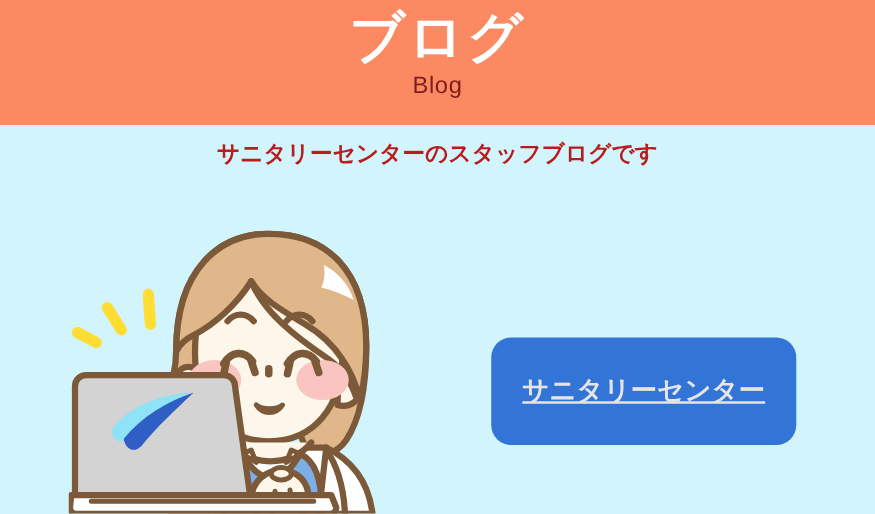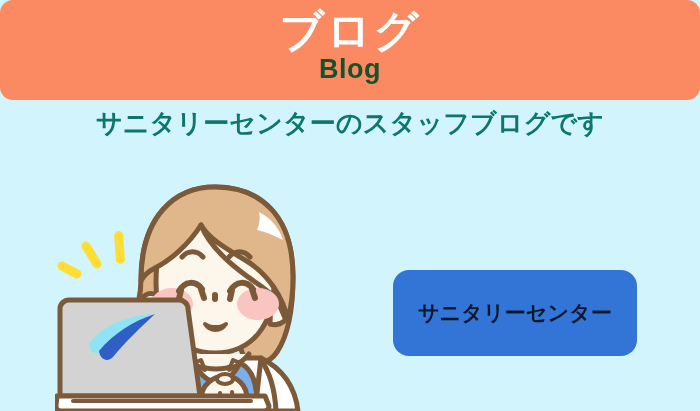--- a/index.html
+++ b/index.html
@@ -26,50 +26,49 @@
     position: absolute;
     left: 0;
     top: 0;
     width: 700px;
     height: 100px;
     background: #fb8a62;
     display: flex;
     flex-direction: column;
     align-items: center;
     justify-content: flex-start;
-    border-radius: 13px;
   }
   #header-title {
     margin-top: 6px;
     color: #ffffff;
     font-size: 44px;
     line-height: 50px;
     font-weight: bold;
     letter-spacing: 2px;
     white-space: nowrap;
   }
   #header-subtitle {
     margin-top: 0px;
-    color: #14532d;
-    font-size: 27px;
+    color: #7f1d1d;
+    font-size: 19px;
     line-height: 26px;
-    font-weight: bold;
+    font-weight: normal;
     letter-spacing: 0.5px;
     white-space: nowrap;
   }
 
   
   #description {
     position: absolute;
     left: 0;
     top: 110px;
     width: 700px;
     text-align: center;
-    color: #0f766e;
-    font-size: 26px;
+    color: #b91c1c;
+    font-size: 18px;
     line-height: 27px;
     font-weight: bold;
     letter-spacing: 0.2px;
   }
   #description .line {
     display: block;
     white-space: nowrap;
   }
 
   
@@ -83,26 +82,27 @@
     border-radius: 16px;
     display: flex;
     flex-direction: column;
     align-items: center;
     justify-content: center;
     cursor: pointer;
     text-decoration: none;
   }
   #blog-link-button .btn-line {
     display: block;
-    color: #0f172a;
+    color: #e5e5e5;
     font-size: 21px;
     line-height: 28px;
     font-weight: bold;
     letter-spacing: 0.2px;
     white-space: nowrap;
+    text-decoration: underline;
   }
 
   
   #illustration {
     position: absolute;
     left: 55px;
     top: 178px;
     width: 300px;
     height: 233px;
   }

